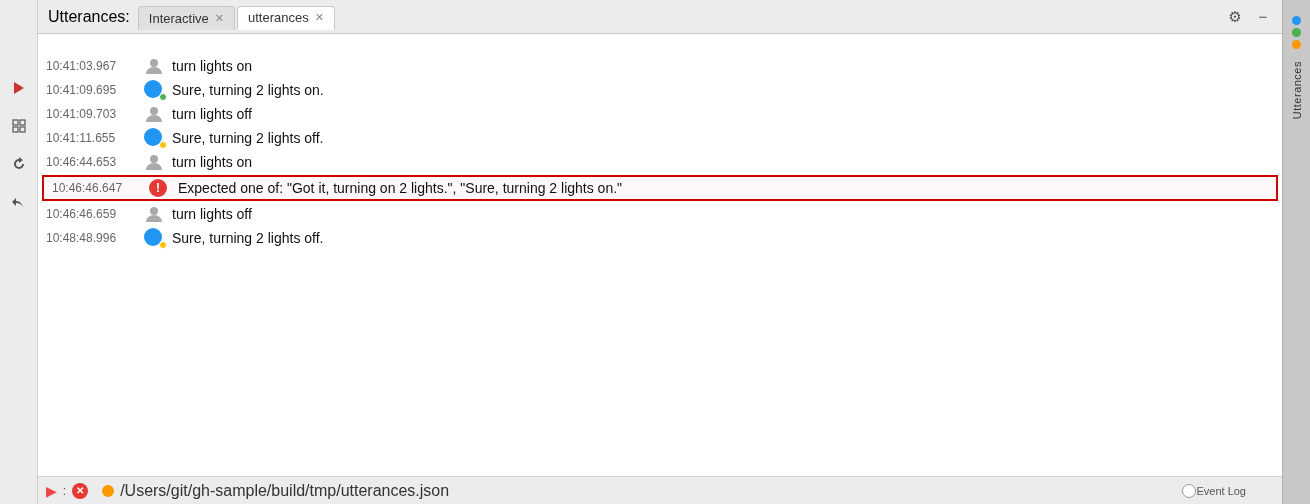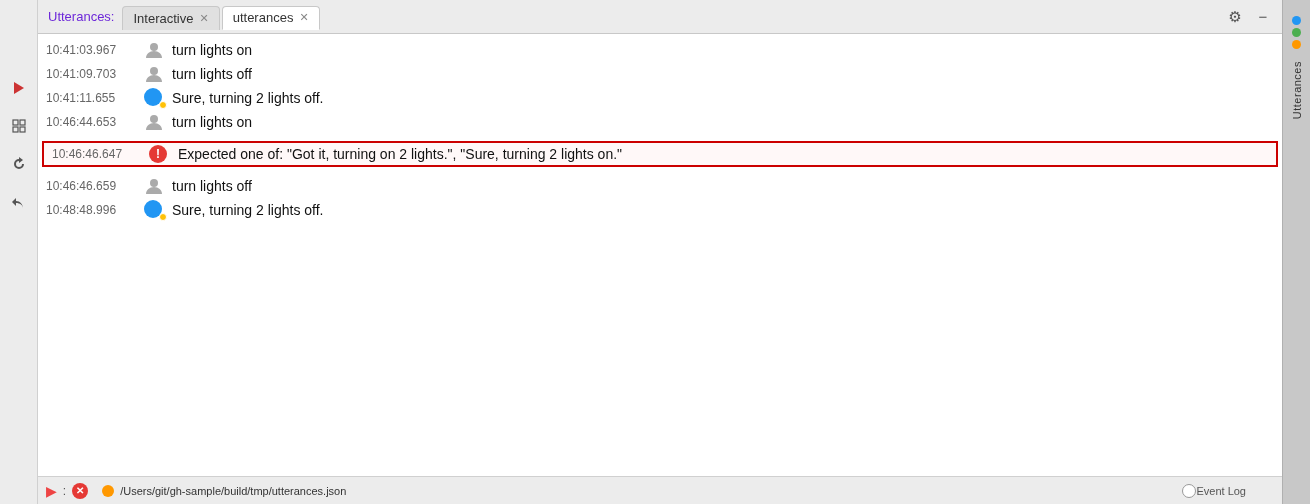--- a/index.html
+++ b/index.html
@@ -48,22 +48,22 @@
     .tab-bar {
       display: flex;
       align-items: center;
       background: #ececec;
       border-bottom: 1px solid #c8c8c8;
       height: 34px;
       padding-left: 10px;
       gap: 0;
     }
     .tab-bar-label {
-      font-size: 13px;
-      color: #6d28d9;
+      font-size: 16px;
+      color: #000000;
       font-weight: 500;
       margin-right: 8px;
     }
     .tab {
       display: flex;
       align-items: center;
       height: 24px;
       padding: 0 10px;
       background: #e0e0e0;
       border-radius: 4px 4px 0 0;
@@ -104,33 +104,33 @@
       justify-content: center;
       cursor: pointer;
       color: #555;
       font-size: 15px;
     }
 
     
     .log-area {
       flex: 1;
       overflow-y: auto;
-      padding: 4px 0;
+      padding: 20px 0;
     }
     .log-row {
       display: flex;
       align-items: center;
       padding: 2px 10px 2px 8px;
       min-height: 24px;
       font-size: 13px;
       color: #111;
     }
     .log-row.error-row {
       border: 2px solid #cc0000;
-      margin: 7px 4px;
+      margin: 1px 4px;
       background: #fff8f8;
       align-items: center;
     }
     .log-row .timestamp {
       color: #666;
       font-size: 12px;
       min-width: 90px;
       flex-shrink: 0;
       font-variant-numeric: tabular-nums;
     }
@@ -218,21 +218,21 @@
       font-weight: bold;
     }
     .status-bar .orange-dot {
       width: 12px;
       height: 12px;
       border-radius: 50%;
       background: #FF9800;
       margin-left: 8px;
     }
     .status-bar .file-path {
-      font-size: 11px;
+      font-size: 16px;
       color: #333;
     }
 
     
     .right-sidebar {
       width: 28px;
       background: #c8c8c8;
       border-left: 1px solid #b0b0b0;
       display: flex;
       flex-direction: column;
@@ -325,20 +325,30 @@
         <span class="timestamp">10:41:03.967</span>
         <div class="avatar-area">
           <svg width="18" height="18" viewBox="0 0 18 18">
             <circle cx="9" cy="6" r="4" fill="#aaa"></circle>
             <path d="M1 17c0-4 3.5-7 8-7s8 3 8 7" fill="#aaa"></path>
           </svg>
         </div>
         <span class="message">turn lights on</span>
       </div>
 
+      <div class="log-row">
+        <span class="timestamp">10:41:09.695</span>
+        <div class="avatar-area">
+          <div class="avatar-bot">
+            <div class="main-circle"></div>
+            <div class="dot dot-green"></div>
+          </div>
+        </div>
+        <span class="message">Sure, turning 2 lights on.</span>
+      </div>
 
       <div class="log-row">
         <span class="timestamp">10:41:09.703</span>
         <div class="avatar-area">
           <svg width="18" height="18" viewBox="0 0 18 18">
             <circle cx="9" cy="6" r="4" fill="#aaa"></circle>
             <path d="M1 17c0-4 3.5-7 8-7s8 3 8 7" fill="#aaa"></path>
           </svg>
         </div>
         <span class="message">turn lights off</span>

